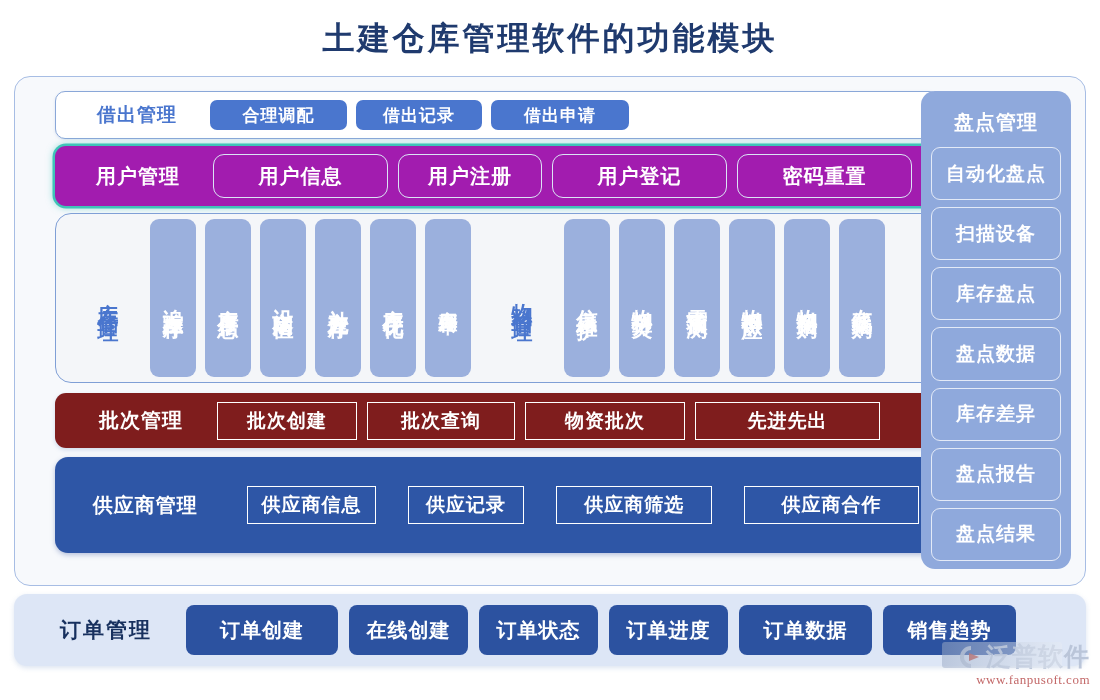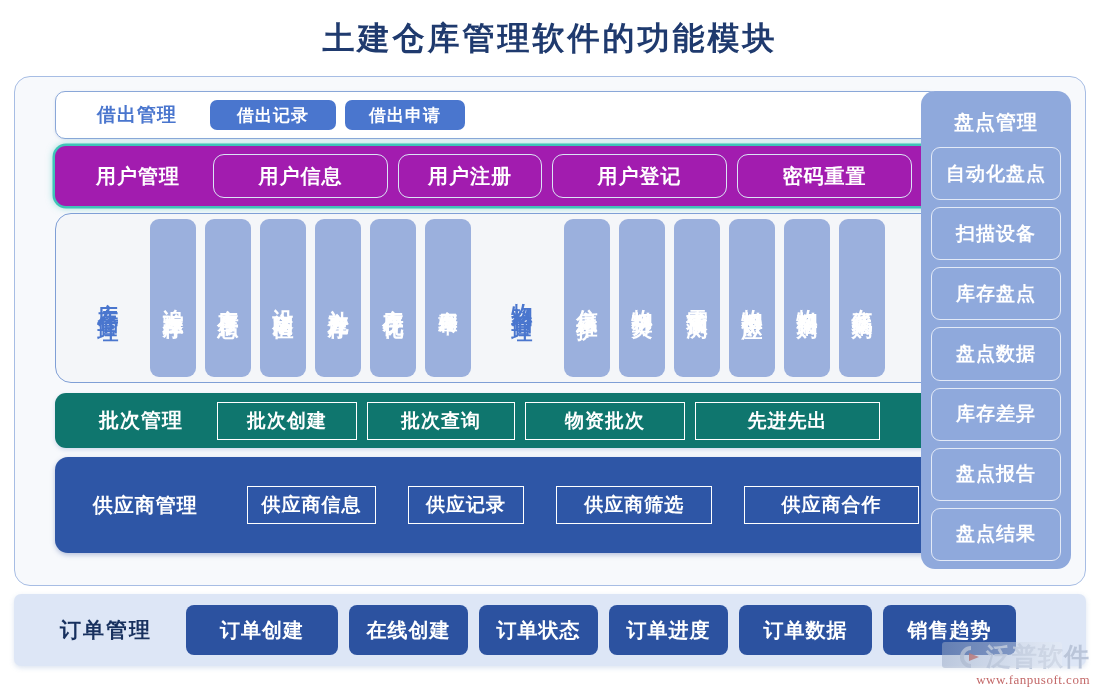--- a/index.html
+++ b/index.html
@@ -139,21 +139,21 @@
     color: #ffffff;
     font-size: 21px;
     font-weight: 700;
     letter-spacing: 3px;
   }
 
   
   .row-batch {
     margin-top: 10px;
     height: 55px;
-    background: #0f766e;
+    background: #7f1d1d;
     border-radius: 11px;
     display: flex;
     align-items: center;
     padding: 0 10px;
     box-shadow: 0 2px 4px rgba(120,150,200,.3);
   }
   .row-batch .head {
     color: #ffffff;
     font-size: 20px;
     font-weight: 700;
@@ -226,21 +226,21 @@
     display: flex; align-items: center; justify-content: center;
   }
   .side-item:last-child { margin-bottom: 0; }
 
   
   .order-bar {
     position: absolute;
     left: 14px; top: 594px;
     width: 1072px; height: 72px;
     background: #dde6f6;
-    border-radius: 7px;
+    border-radius: 13px;
     display: flex;
     align-items: center;
     padding: 4px 12px;
     box-shadow: 0 2px 5px rgba(120,150,200,.25);
   }
   .order-bar .head {
     color: #17305e;
     font-size: 21px;
     font-weight: 700;
     width: 160px;
@@ -296,22 +296,23 @@
 <body>
 
 <div class="page-title">土建仓库管理软件的功能模块</div>
 
 <div class="shell">
 
   <div class="left-col">
 
     <div class="row-loan">
       <div class="head">借出管理</div>
+      <div class="btn-solid-mid" style="width:137px">合理调配</div>
       <div class="btn-solid-mid" style="width:126px">借出记录</div>
-      <div class="btn-solid-mid" style="width:120px">借出申请</div>
+      <div class="btn-solid-mid" style="width:138px">借出申请</div>
     </div>
 
     <div class="row-user">
       <div class="head">用户管理</div>
       <div class="btn-outline-round" style="width:175px">用户信息</div>
       <div class="btn-outline-round" style="width:144px">用户注册</div>
       <div class="btn-outline-round" style="width:175px">用户登记</div>
       <div class="btn-outline-round" style="width:175px">密码重置</div>
     </div>
 

